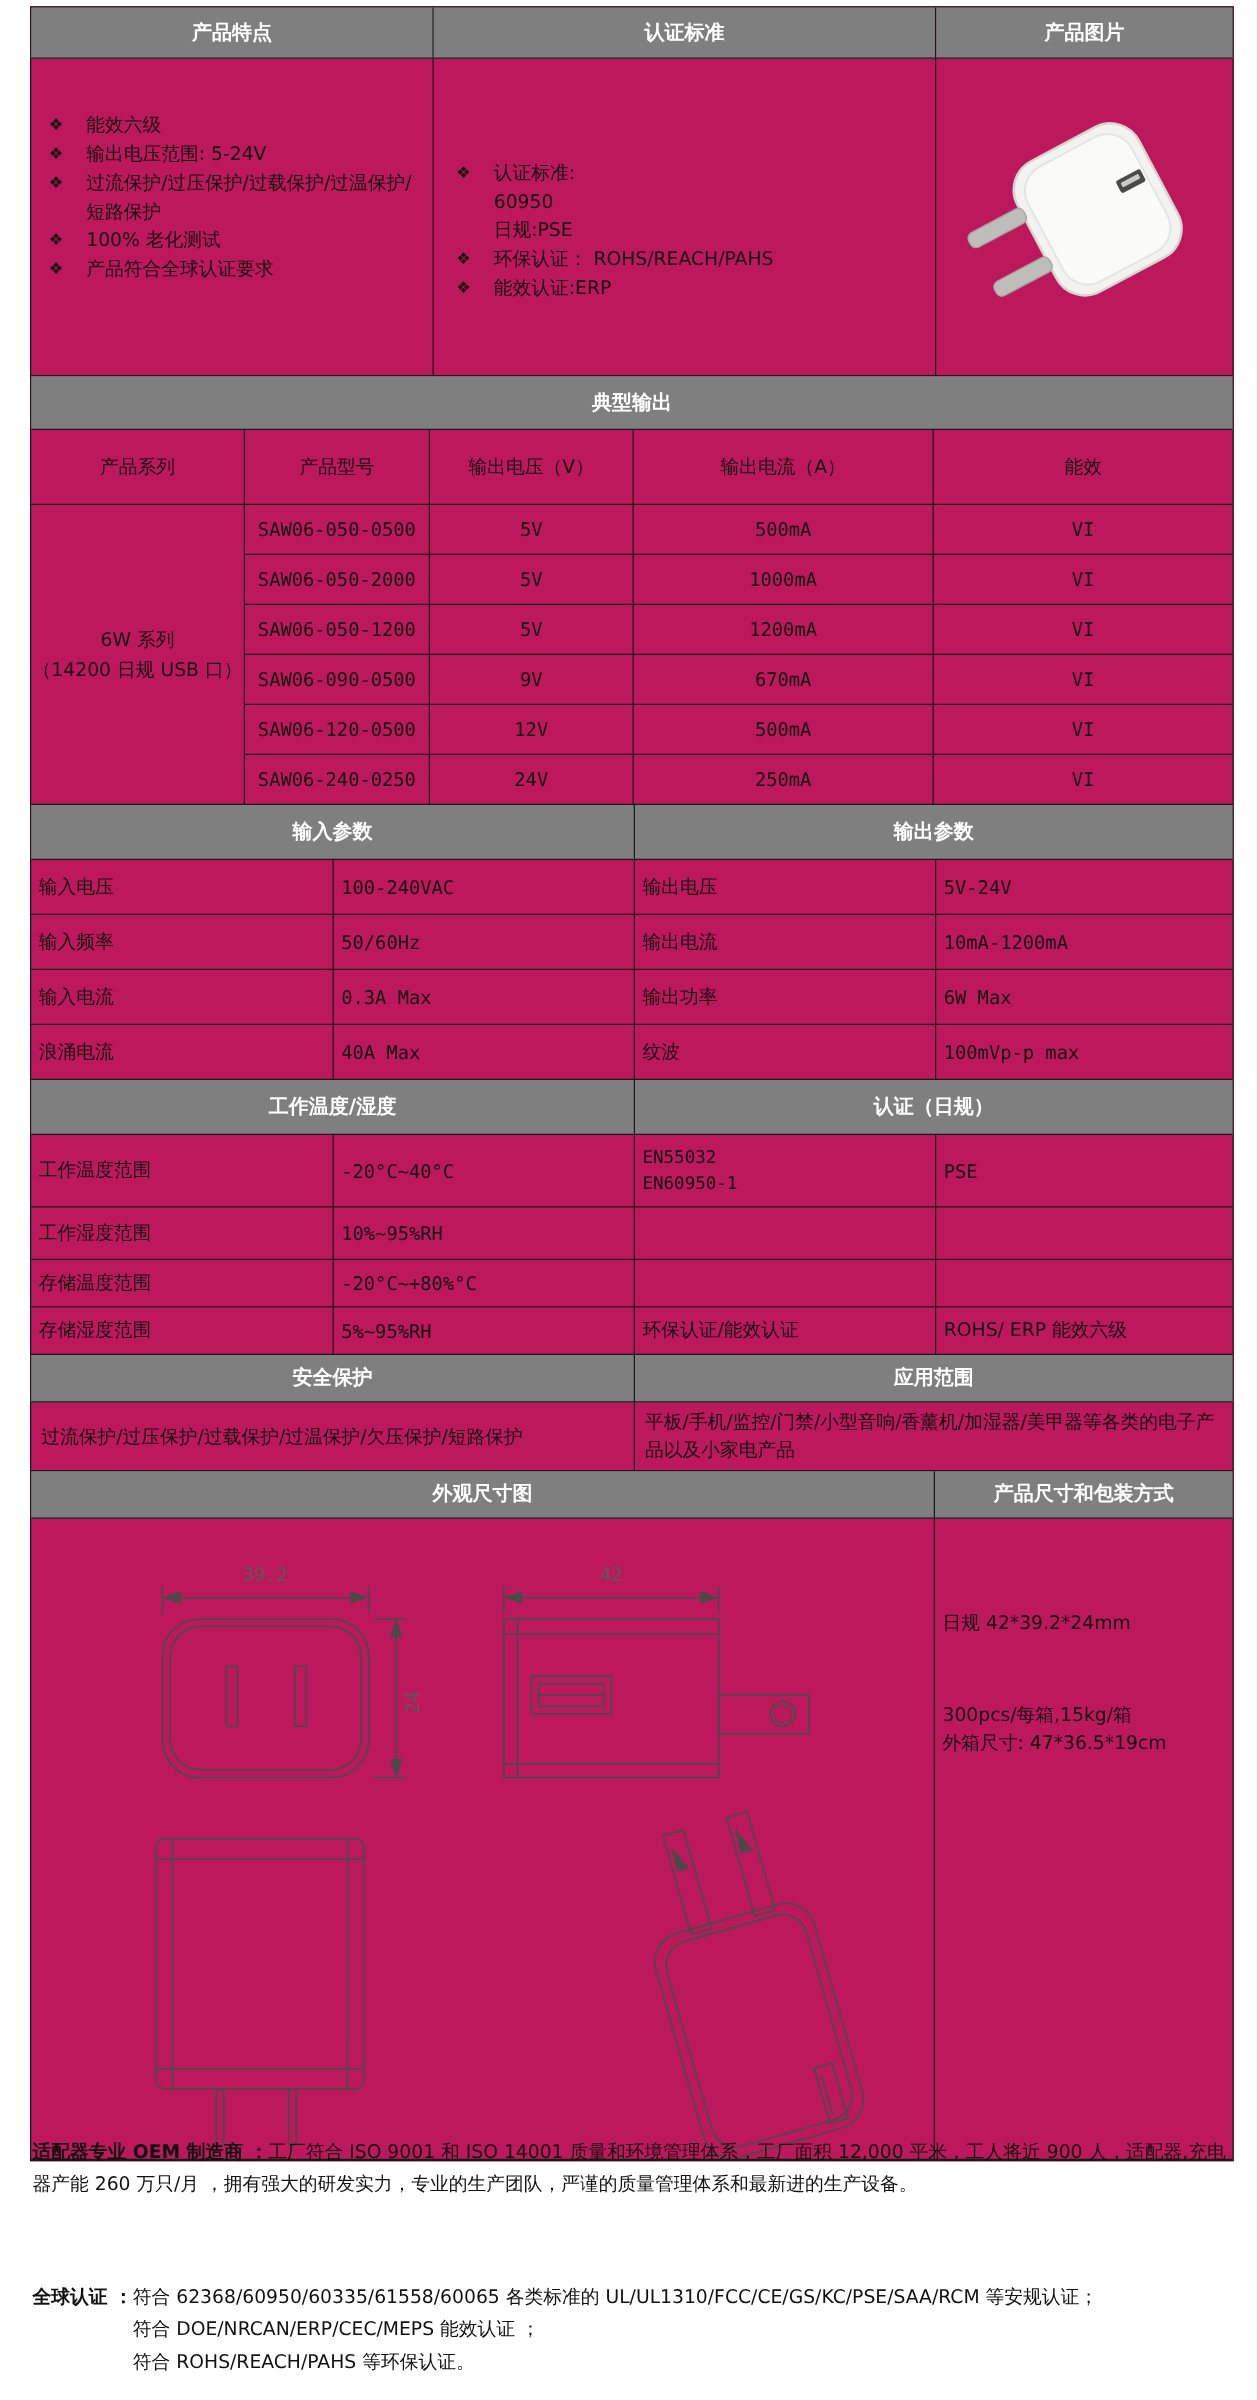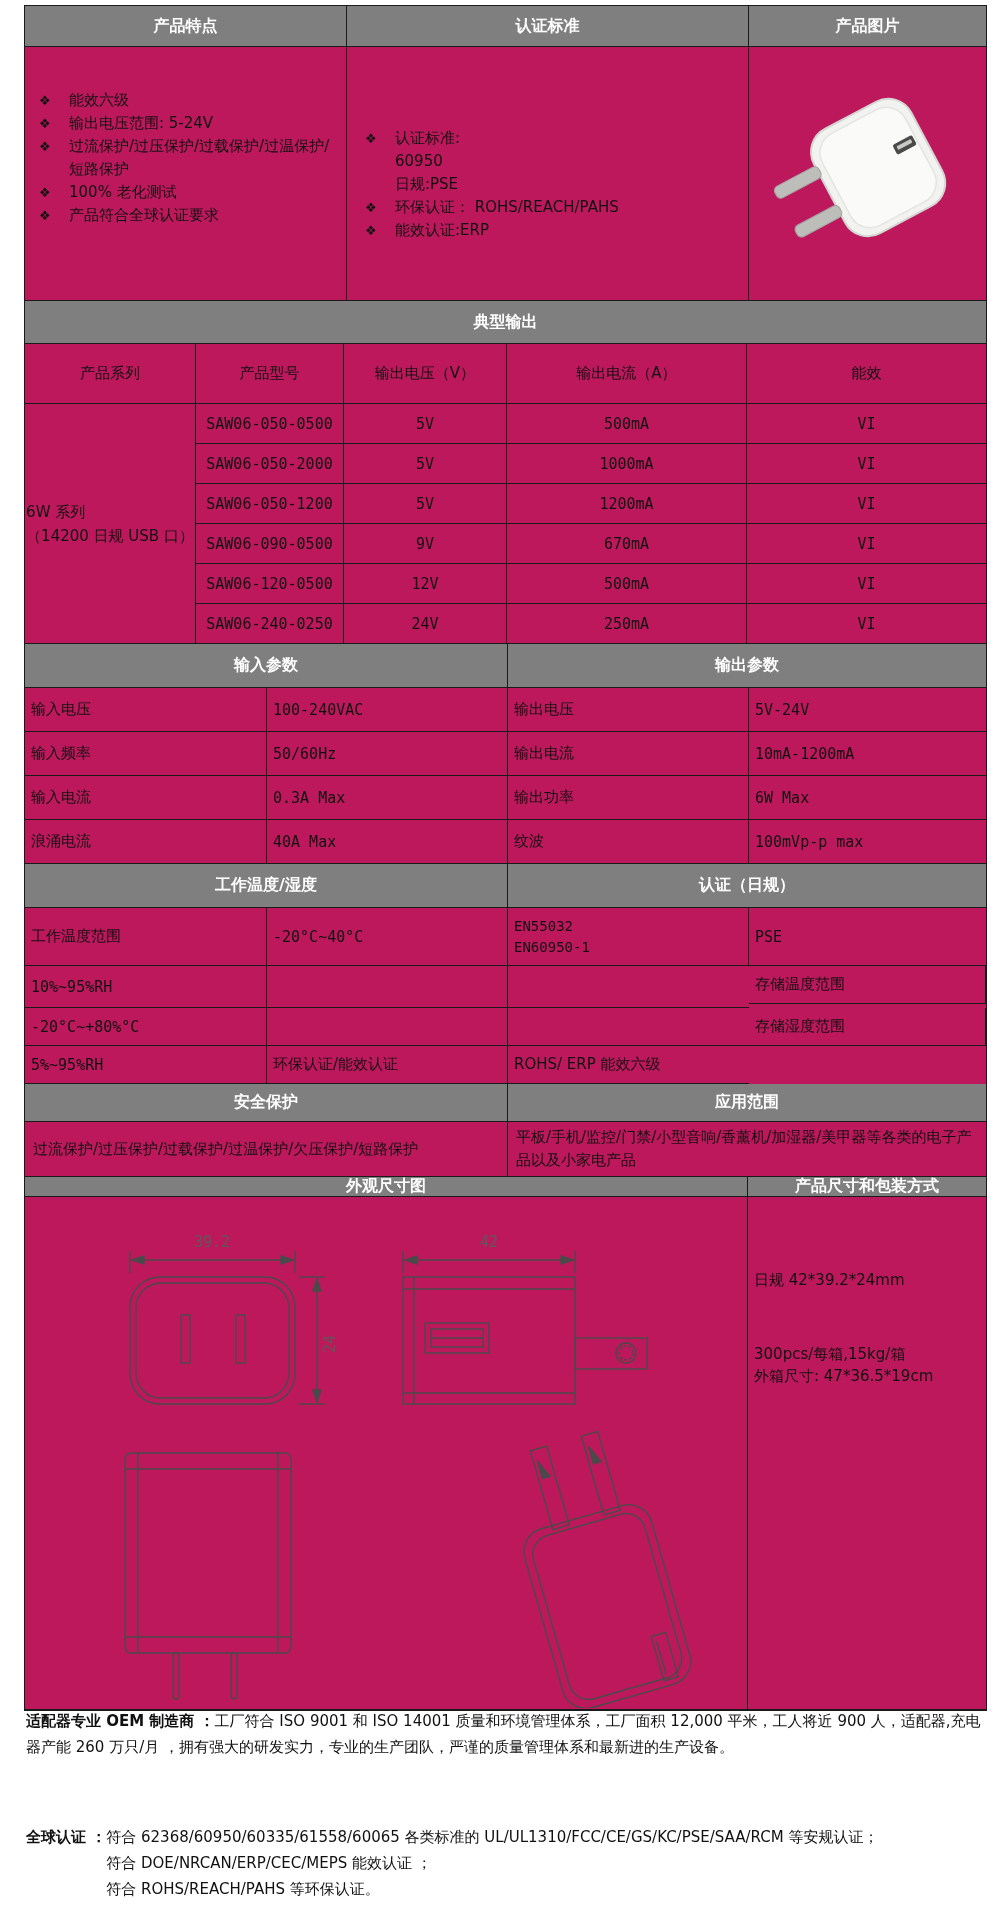--- a/index.html
+++ b/index.html
@@ -50,21 +50,21 @@
   
   .bar .hdr{height:43px;}
 
   
   .out-head{grid-template-columns:171px 148px 163px 240px 239px;}
   .out-head .cell{height:60px;}
   .out-body{display:flex;}
   .series-cell{
     width:171px;flex:none;border-right:1px solid var(--border);
     border-bottom:1px solid var(--border);
-    display:flex;align-items:center;justify-content:center;text-align:left;
+    display:flex;align-items:center;justify-content:center;text-align:center;
     line-height:24px;
   }
   .out-grid{grid-template-columns:148px 163px 240px 239px;flex:1;}
   .out-grid .cell{height:40px;text-align:right;}
 
   
   .quad{grid-template-columns:242px 241px 241px 237px;}
   .quad .hdr{height:44px;grid-column:span 2;}
   .p-row{height:44px;padding-left:6px;}
 
@@ -72,21 +72,21 @@
   .h58{height:58px;}.h42{height:42px;}.h38{height:38px;}
   .env-cert{line-height:21px;font-size:14px;}
 
   
   .halves{grid-template-columns:483px 478px;}
   .halves .hdr{height:38px;}
   .safety-row{height:55px;padding:4px 8px;line-height:23px;}
 
   
   .dim-grid{grid-template-columns:723px 238px;}
-  .dim-grid .hdr{height:20px;}
+  .dim-grid .hdr{height:38px;}
   .dim-body{height:513px;}
   .dim-specs{padding:72px 4px 0 6px;line-height:22px;}
   .dim-specs .spec2{margin-top:52px;}
 
   
   .footer{position:absolute;left:26px;width:962px;line-height:26px;}
   .oem{top:1708px;}
   .global{top:1824px;display:flex;}
   .f-label{font-weight:bold;}
   .global .lines{flex:1;}
@@ -236,20 +236,21 @@
   <div class="grid quad">
     <div class="cell hdr">工作温度/湿度</div>
     <div class="cell hdr last">认证（日规）</div>
 
     <div class="cell vcenter p-row h58">工作温度范围</div>
     <div class="cell vcenter p-row h58 mono">-20°C~40°C</div>
     <div class="cell vcenter p-row h58 mono pre env-cert">EN55032
 EN60950-1</div>
     <div class="cell vcenter p-row h58 mono last">PSE</div>
 
+    <div class="cell vcenter p-row h42">工作湿度范围</div>
     <div class="cell vcenter p-row h42 mono">10%~95%RH</div>
     <div class="cell vcenter p-row h42"></div>
     <div class="cell vcenter p-row h42 last"></div>
 
     <div class="cell vcenter p-row h38">存储温度范围</div>
     <div class="cell vcenter p-row h38 mono">-20°C~+80%°C</div>
     <div class="cell vcenter p-row h38"></div>
     <div class="cell vcenter p-row h38 last"></div>
 
     <div class="cell vcenter p-row h38">存储湿度范围</div>

